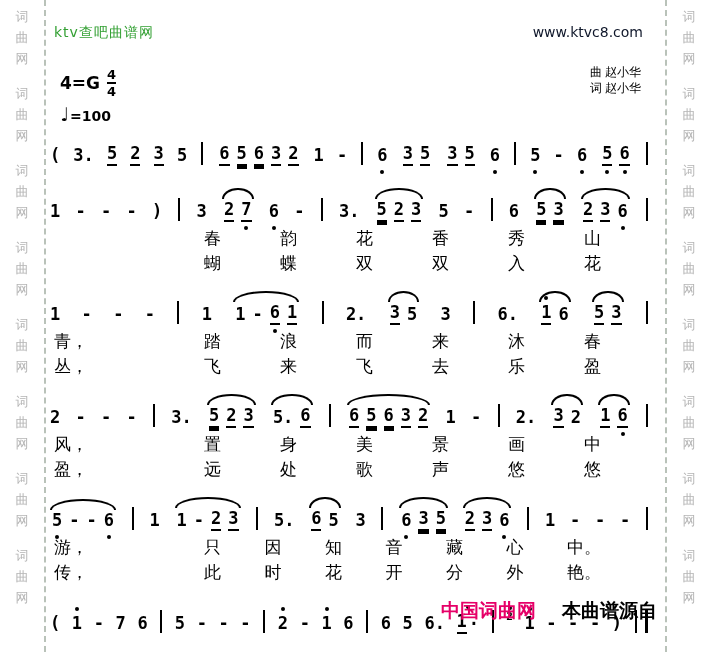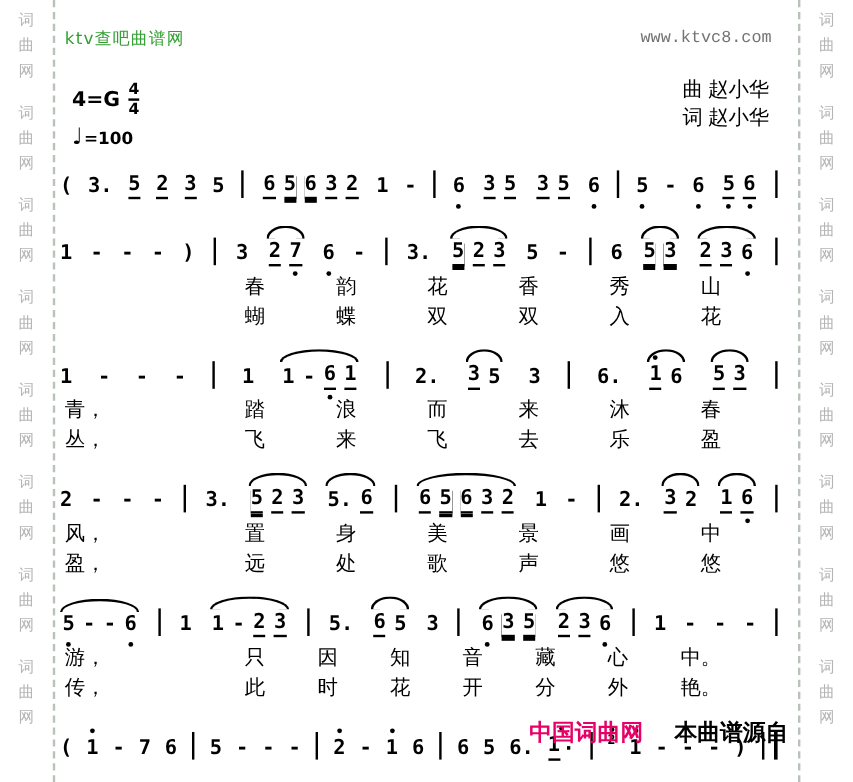--- a/index.html
+++ b/index.html
@@ -22,21 +22,21 @@
   .site-right{position:absolute;right:10px;top:24px;font-size:14px;}
   .title{position:absolute;left:0;right:0;top:26px;text-align:center;
          font-family:"Liberation Serif",serif;font-size:30px;letter-spacing:4px;font-weight:600;}
   .keyblock{position:absolute;left:14px;top:68px;}
   .keyline{font-weight:bold;font-size:17px;display:flex;align-items:center;}
   .frac{display:inline-flex;flex-direction:column;align-items:center;
         font-size:13px;line-height:1.05;margin-left:7px;font-weight:bold;}
   .frac .fbot{border-top:2px solid #000;padding-top:1px;}
   .tempo{font-weight:bold;font-size:14px;margin-top:5px;}
   .tempo .notehead{font-size:19px;margin-right:1px;}
-  .authors{position:absolute;right:12px;top:64px;font-size:17px;line-height:1.35;
+  .authors{position:absolute;right:12px;top:64px;font-size:12px;line-height:1.35;
            font-family:"Liberation Serif",serif;}
   
   .score{padding:2px 0 0 0;}
   .system{margin:0 0 12px 0;}
   .system:first-child{margin-bottom:18px;}
   .notes{display:flex;justify-content:space-between;align-items:flex-end;
          padding:14px 4px 0 4px;
          font-family:"DejaVu Sans Mono",monospace;font-weight:bold;font-size:17px;}
   .tok{position:relative;display:inline-flex;align-items:flex-end;}
   .num{line-height:1.1;padding-bottom:1px;}
@@ -133,21 +133,21 @@
     <span class="wm-gap"></span>
     <span class="wm-char" style="color: rgb(181, 181, 181);">词</span>
     <span class="wm-char" style="color: rgb(181, 181, 181);">曲</span>
     <span class="wm-char" style="color: rgb(181, 181, 181);">网</span>
     <span class="wm-gap"></span>
   </div>
 
 <div class="content">
   <div class="top">
     <div class="site-left" style="color: rgb(51, 160, 51);">ktv查吧曲谱网</div>
-    <div class="site-right" style="color: #737373; font-family: Liberation Mono, monospace;">www.ktvc8.com</div>
+    <div class="site-right" style="color: #0f172a;">www.ktvc8.com</div>
     <div class="keyblock">
       <div class="keyline">
         <span>4=G</span>
         <span class="frac">
           <span>4</span>
           <span class="fbot">4</span>
         </span>
       </div>
       <div class="tempo">
         <span class="notehead">♩</span><span>=100</span>

